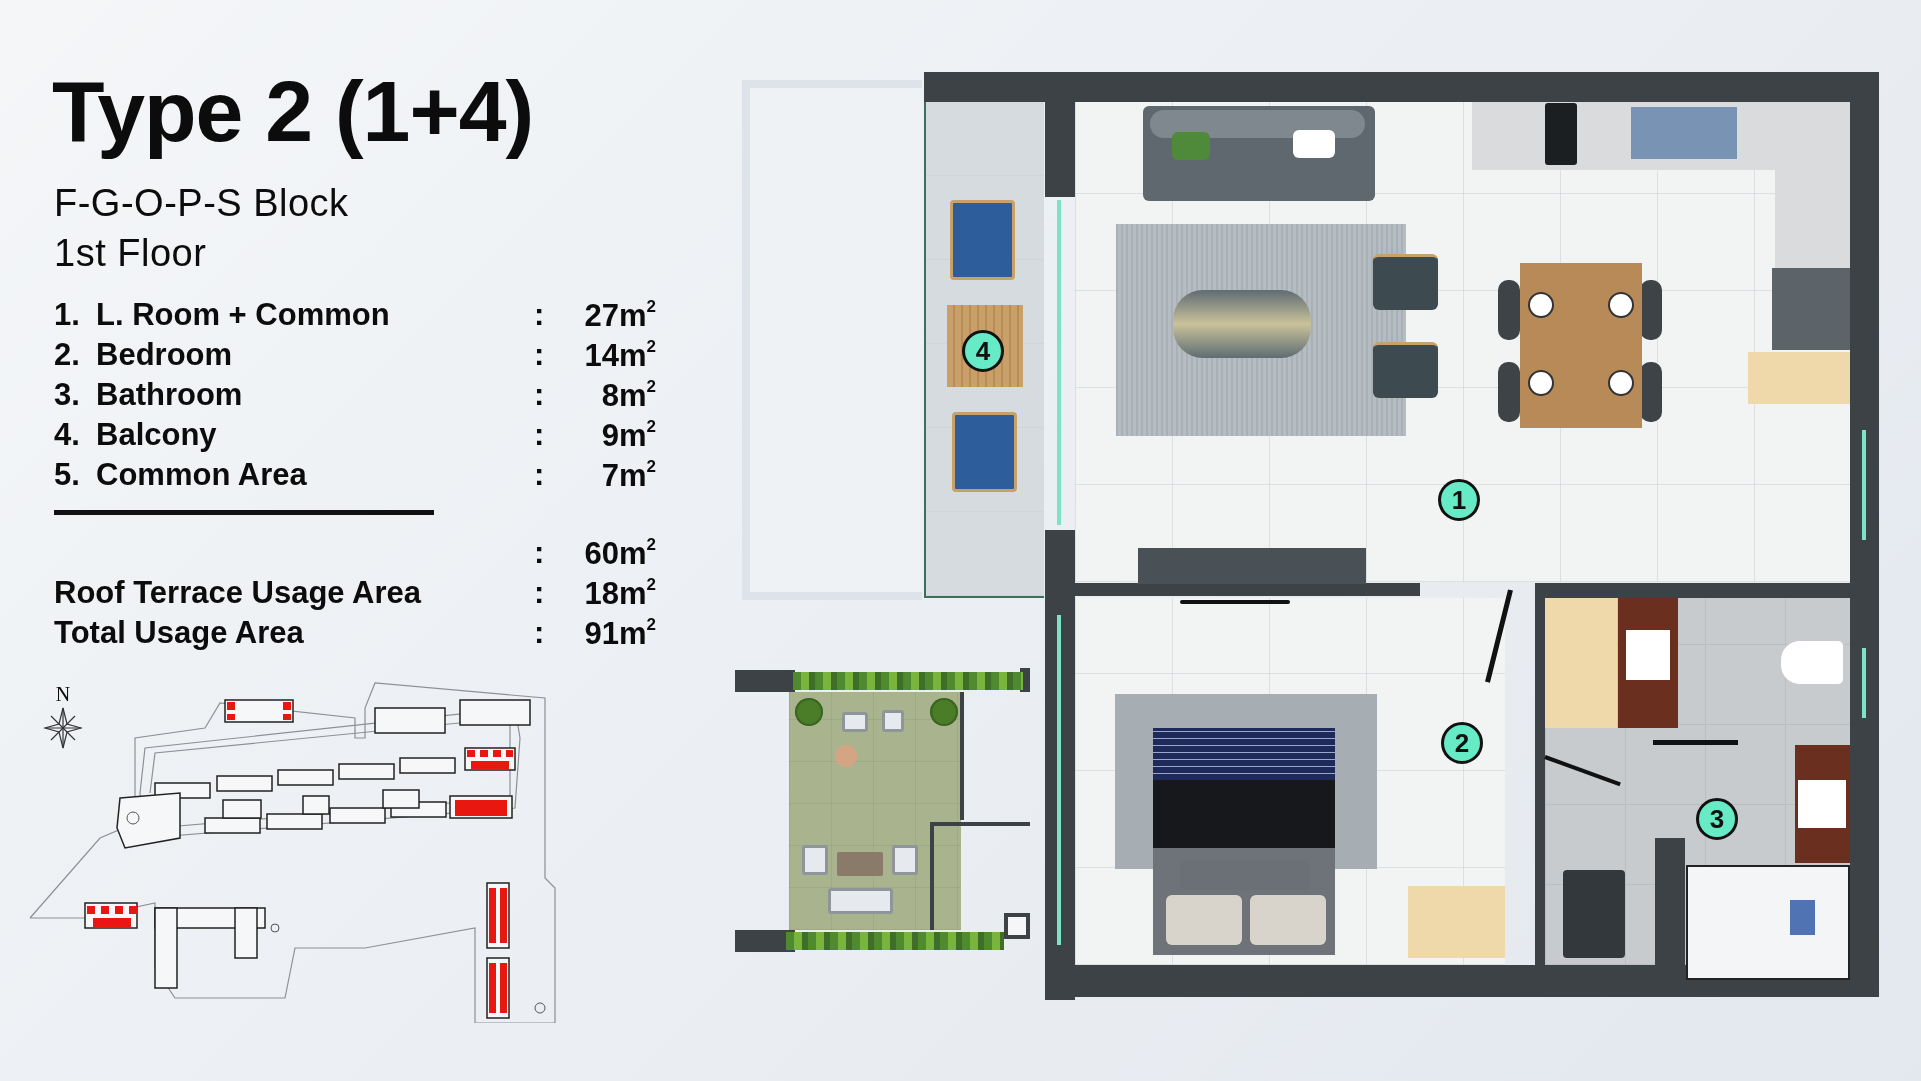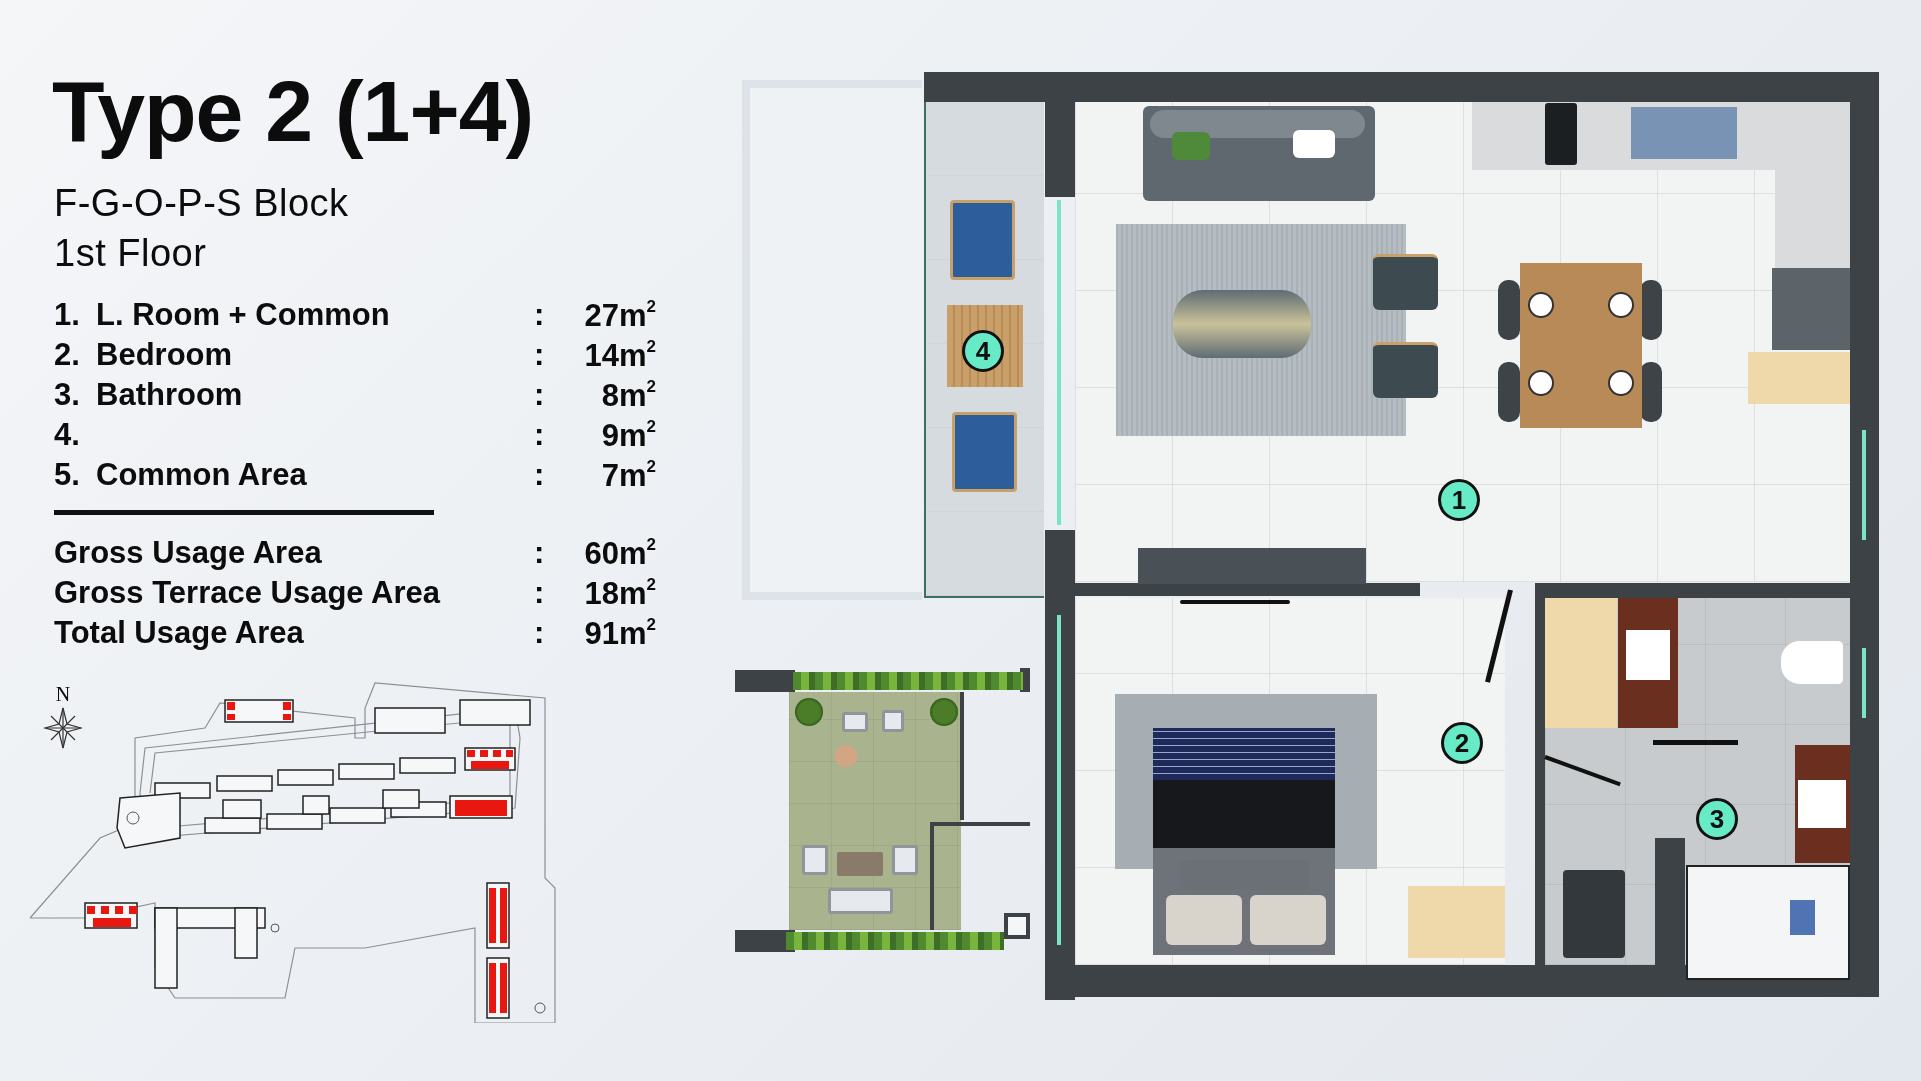--- a/index.html
+++ b/index.html
@@ -95,41 +95,41 @@
     <span class="val"><span>14m</span><sup>2</sup></span>
   </div>
   <div class="abs room-row" style="top:375px">
     <span class="num">3.</span>
     <span class="name">Bathroom</span>
     <span class="colon">:</span>
     <span class="val"><span>8m</span><sup>2</sup></span>
   </div>
   <div class="abs room-row" style="top:415px">
     <span class="num">4.</span>
+    <span class="name">Balcony</span>
     <span class="colon">:</span>
     <span class="val"><span>9m</span><sup>2</sup></span>
   </div>
   <div class="abs room-row" style="top:455px">
     <span class="num">5.</span>
     <span class="name">Common Area</span>
     <span class="colon">:</span>
     <span class="val"><span>7m</span><sup>2</sup></span>
   </div>
 </div>
 
 <div class="abs divider"></div>
 
 <div>
   <div class="abs total-row" style="top:533px">
-    <span class="name">Gross Usage Area</span>
     <span class="colon">:</span>
     <span class="val"><span>60m</span><sup>2</sup></span>
   </div>
   <div class="abs total-row" style="top:573px">
-    <span class="name">Gross Terrace Usage Area</span>
+    <span class="name">Roof Terrace Usage Area</span>
     <span class="colon">:</span>
     <span class="val"><span>18m</span><sup>2</sup></span>
   </div>
   <div class="abs total-row" style="top:613px">
     <span class="name">Total Usage Area</span>
     <span class="colon">:</span>
     <span class="val"><span>91m</span><sup>2</sup></span>
   </div>
 </div>
 

